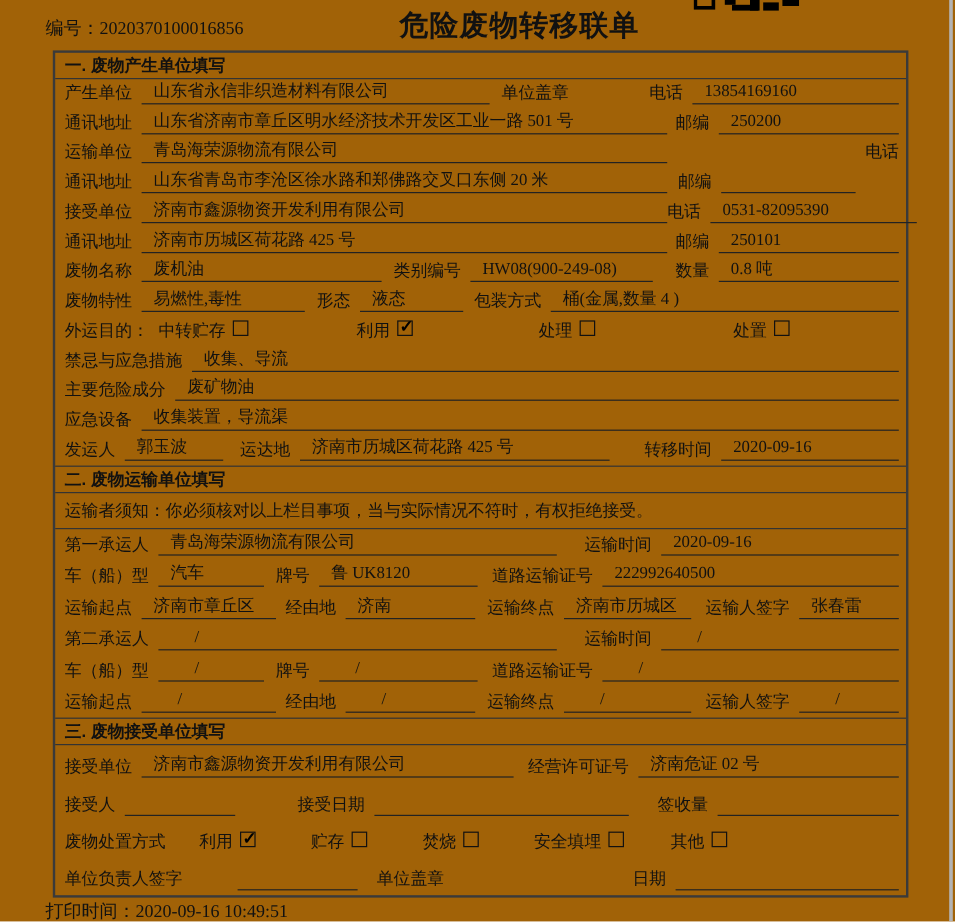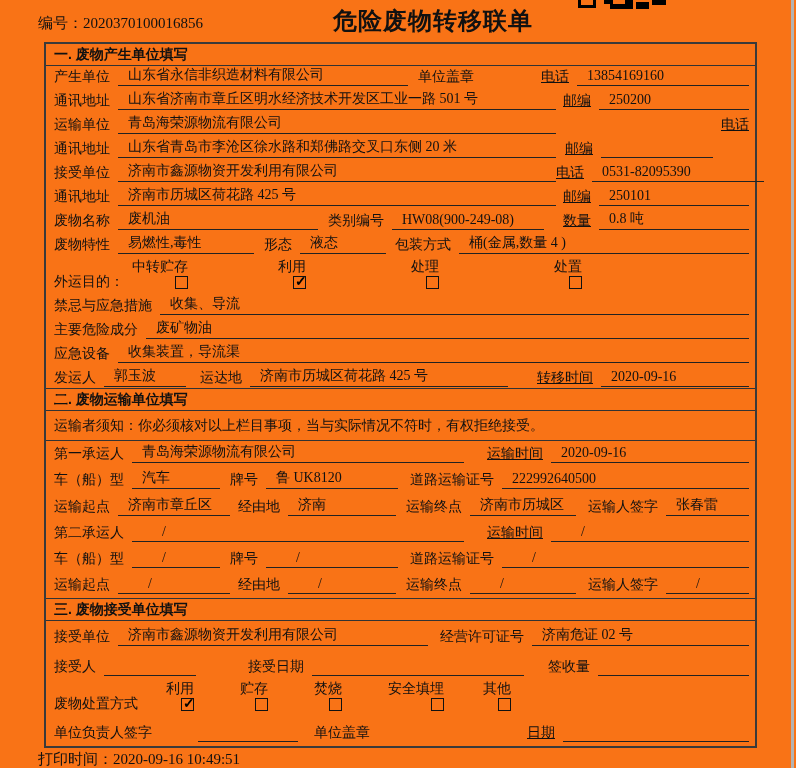--- a/index.html
+++ b/index.html
@@ -1,18 +1,18 @@
 <!DOCTYPE html>
 <html><head>
 <meta charset="utf-8">
 <style>
   * { box-sizing: border-box; margin: 0; padding: 0; }
   html,body { background:#fff; }
   .page {
-    position: relative; width: 796px; height: 768px; background: #f97316;
+    position: relative; width: 796px; height: 768px; background: #a16207;
     font-family: "Liberation Serif", "DejaVu Serif", serif;
     color: #111; font-size: 14px; overflow: hidden;
   }
   .serial { position: absolute; left: 38px; top: 14px; font-size: 15px; white-space: nowrap; }
   .doc-title {
     position: absolute; left: 333px; top: 5px; font-size: 24px; font-weight: bold;
     font-family: "Liberation Sans", "DejaVu Sans", sans-serif; letter-spacing: 1px; white-space: nowrap;
   }
   .qr { position: absolute; left: 578px; top: 0; width: 88px; height: 9px; overflow: hidden; }
   .qr div { position: absolute; background: #000; }
@@ -34,27 +34,27 @@
     flex: none; height: 22px; display: flex; align-items: center; padding: 0 8px;
     font-family: "Liberation Sans", "DejaVu Sans", sans-serif; font-weight: bold;
     font-size: 14px; border-bottom: 1.5px solid #333;
   }
   .notice { flex: none; height: 30px; display: flex; align-items: center; padding: 0 8px;
             border-bottom: 1.5px solid #333; white-space: nowrap; }
   .fr { flex: 1; display: flex; align-items: flex-end; padding: 0 6px 4px 8px; white-space: nowrap; }
   .lbl { flex: none; }
   .ul { flex: none; border-bottom: 1.5px solid #222; padding: 0 2px 1px 10px; margin-left: 8px; }
   .grow { flex: 1 1 auto; }
-  .mla { margin-left: auto; text-decoration: underline; }
+  .mla { margin-left: auto; }
   .sl { padding-left: 30px; }
   .cb { flex: none; width: 13px; height: 13px; border: 1px solid #111; margin-left: 6px;
         margin-bottom: 2px; position: relative; }
   .cb.checked::after { content: "✓"; position: absolute; left: 1px; top: -4px;
         font-size: 14px; font-weight: bold; color: #000; }
-  .copt { display: flex; align-items: flex-end; flex-direction: column; }
+  .copt { display: flex; align-items: flex-start; }
   .print-time { position: absolute; left: 38px; top: 750px; font-size: 15px; white-space: nowrap; }
 </style>
 </head>
 <body>
 
 <div class="page">
 
   <div class="serial">
     <span>编号：</span><span>2020370100016856</span>
   </div>

